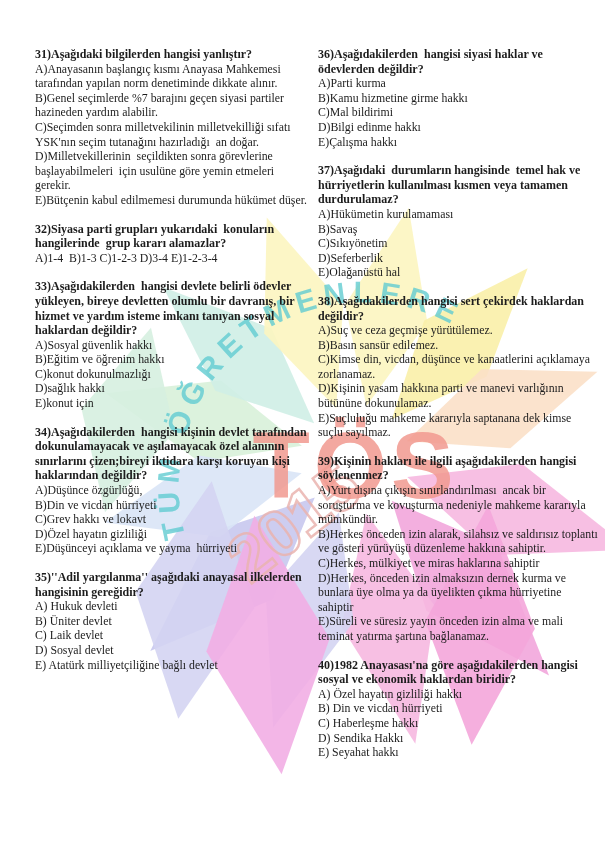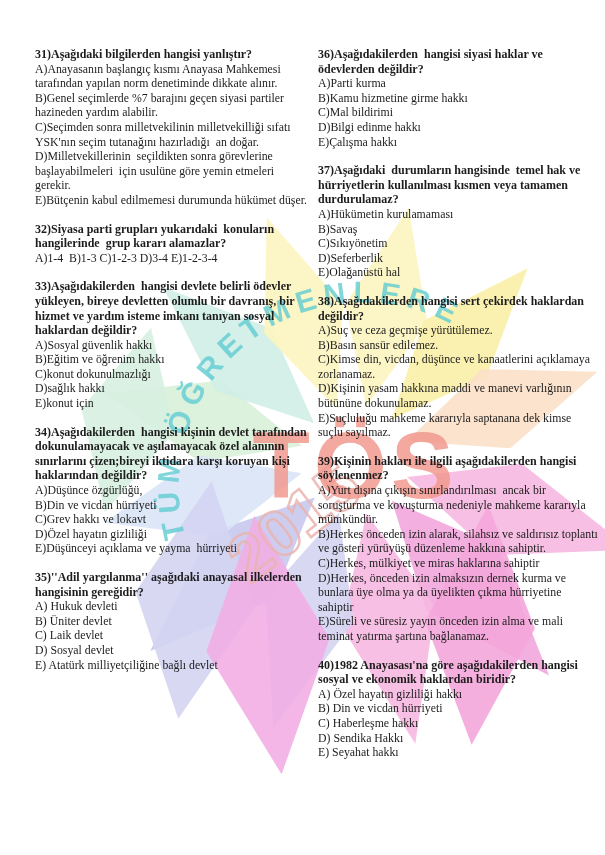--- a/index.html
+++ b/index.html
@@ -117,21 +117,21 @@
       <div class="opt">C)Sıkıyönetim</div>
       <div class="opt">D)Seferberlik</div>
       <div class="opt">E)Olağanüstü hal</div>
     </div>
 
     <div class="q">
       <div class="stem">38)Aşağıdakilerden hangisi sert çekirdek haklardan değildir?</div>
       <div class="opt">A)Suç ve ceza geçmişe yürütülemez.</div>
       <div class="opt">B)Basın sansür edilemez.</div>
       <div class="opt">C)Kimse din, vicdan, düşünce ve kanaatlerini açıklamaya zorlanamaz.</div>
-      <div class="opt">D)Kişinin yasam hakkına maddi ve manevi varlığının bütününe dokunulamaz.</div>
+      <div class="opt">D)Kişinin yasam hakkına parti ve manevi varlığının bütününe dokunulamaz.</div>
       <div class="opt">E)Suçluluğu mahkeme kararıyla saptanana dek kimse suçlu sayılmaz.</div>
     </div>
 
     <div class="q">
       <div class="stem">39)Kişinin hakları ile ilgili aşağıdakilerden hangisi söylenenmez?</div>
       <div class="opt">A)Yurt dışına çıkışın sınırlandırılması  ancak bir soruşturma ve kovuşturma nedeniyle mahkeme kararıyla mümkündür.</div>
       <div class="opt">B)Herkes önceden izin alarak, silahsız ve saldırısız toplantı ve gösteri yürüyüşü düzenleme hakkına sahiptir.</div>
       <div class="opt">C)Herkes, mülkiyet ve miras haklarına sahiptir</div>
       <div class="opt">D)Herkes, önceden izin almaksızın dernek kurma ve bunlara üye olma ya da üyelikten çıkma hürriyetine sahiptir</div>
       <div class="opt">E)Süreli ve süresiz yayın önceden izin alma ve mali teminat yatırma şartına bağlanamaz.</div>

